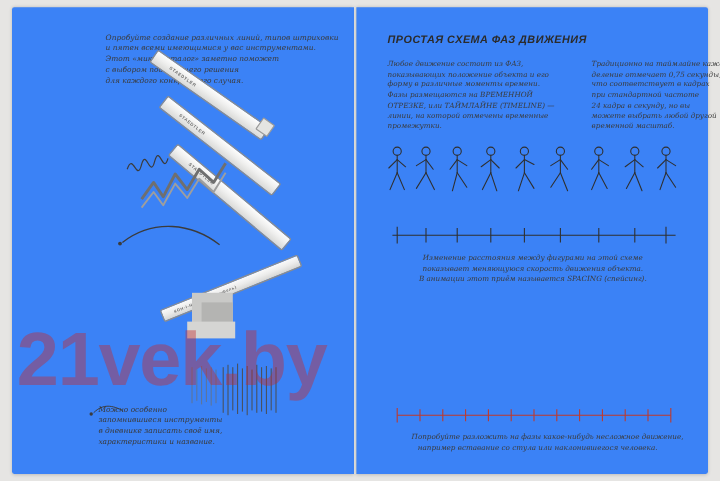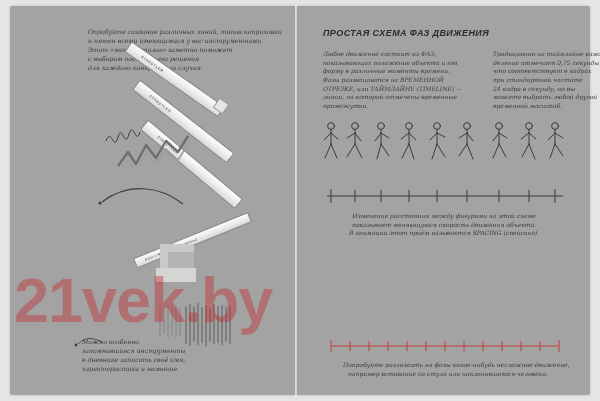--- a/index.html
+++ b/index.html
@@ -7,21 +7,21 @@
     width:600px;height:401px;overflow:hidden;
     background:#d8d8d6;
     font-family:"Liberation Sans",sans-serif;
   }
   .page{
     position:absolute;left:0;top:0;width:600px;height:401px;
     background:#e6e5e3;
   }
   
   .sheet{
-    position:absolute;top:6px;height:389px;background:#a3a3a3;
+    position:absolute;top:6px;height:389px;background:#3b82f6;
     box-shadow:0 0 3px rgba(0,0,0,.18);
   }
   .sheet.left{left:10px;width:285px;border-radius:2px 0 0 2px;}
   .sheet.right{left:297px;width:293px;border-radius:0 2px 2px 0;}
   .gutter{
     position:absolute;left:291px;top:6px;width:8px;height:389px;
     background:linear-gradient(to right,#cfcec9,#f2f1ee 40%,#f2f1ee 60%,#cfcec9);
   }
 
   

